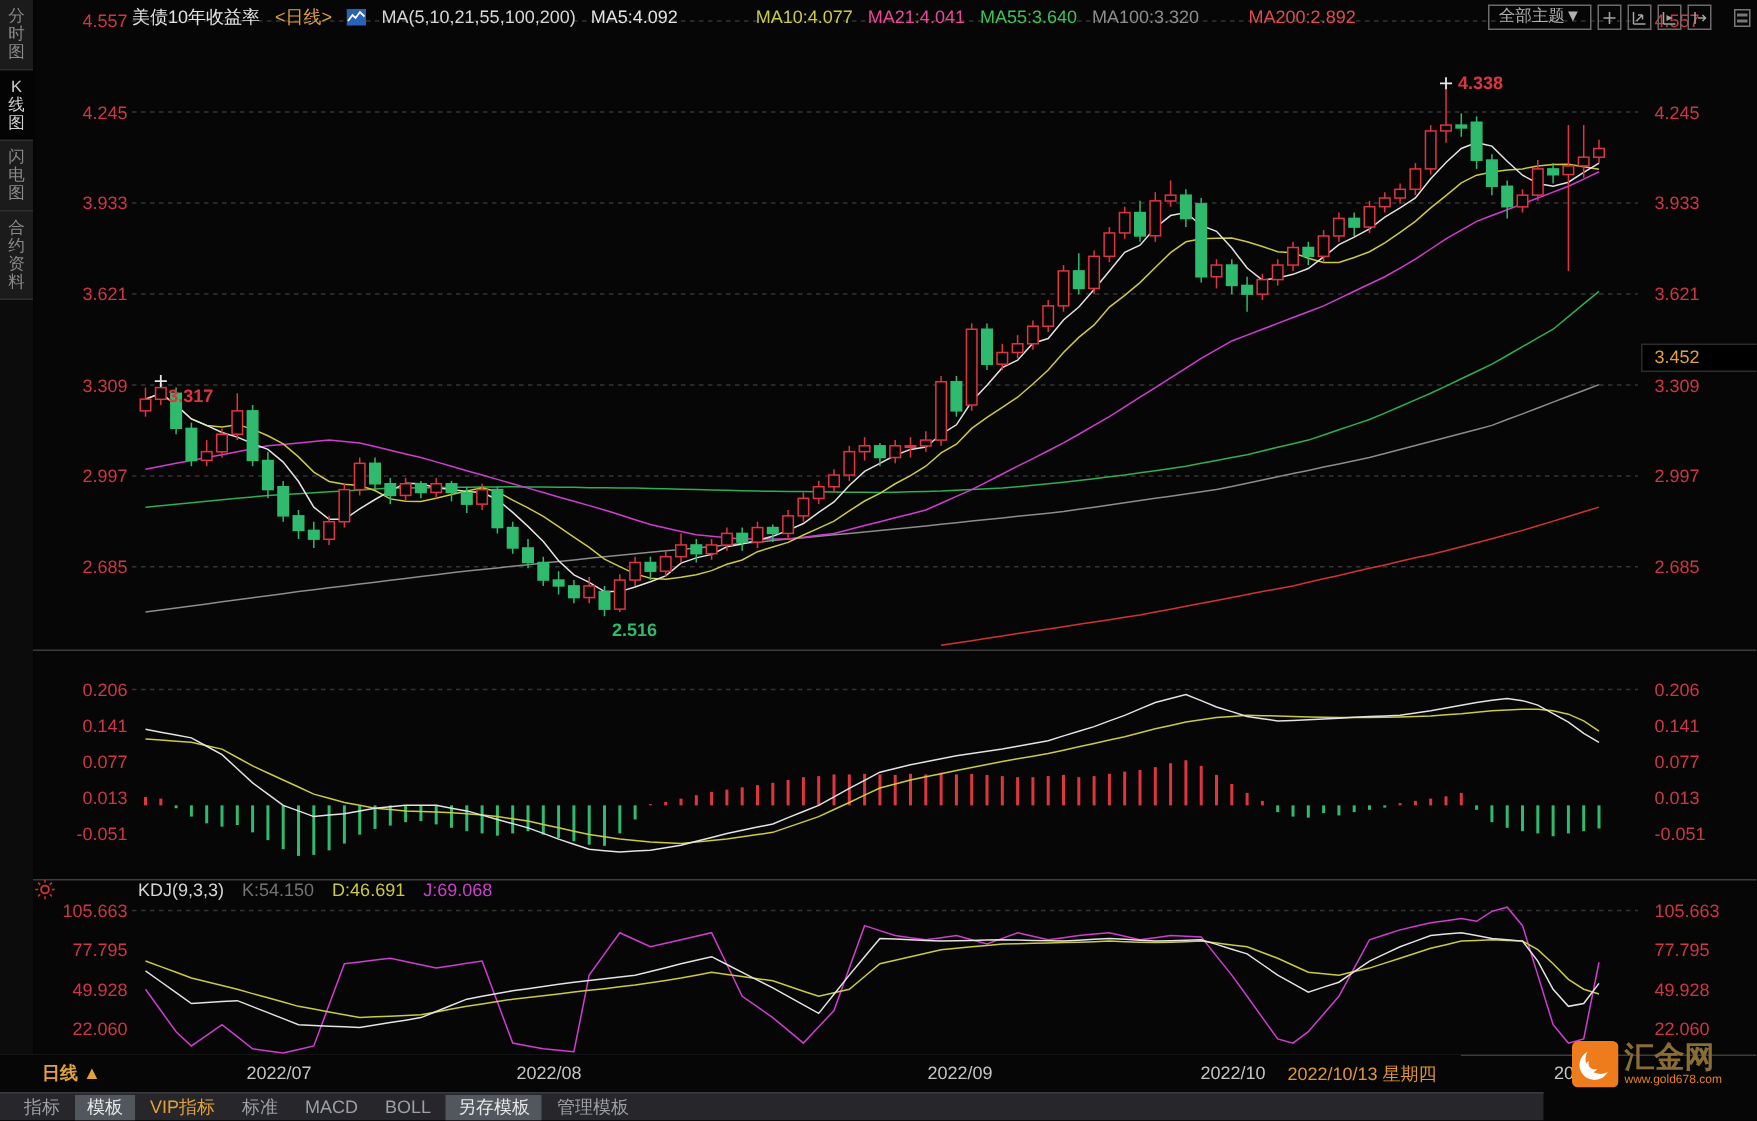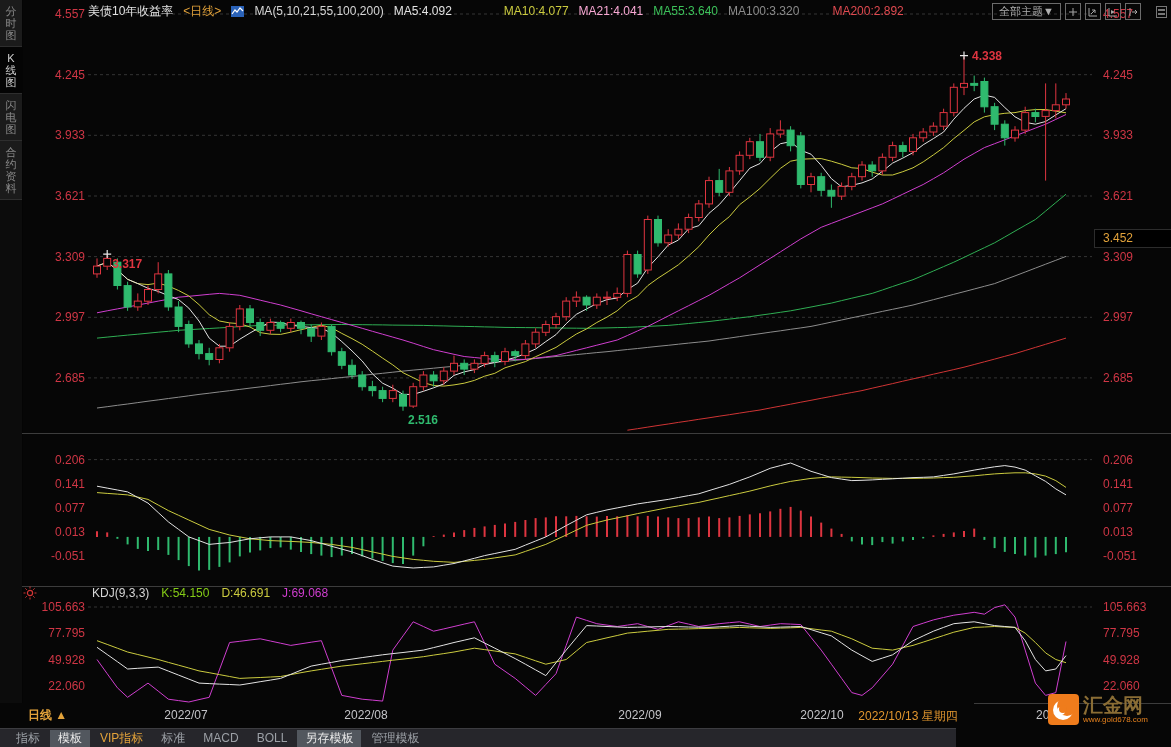--- a/index.html
+++ b/index.html
@@ -30,21 +30,21 @@
   
   .pane-hdr{position:absolute;display:flex;gap:12px;font-size:12px;white-space:nowrap;z-index:6;}
   
   .hdiv{position:absolute;left:22px;width:1149px;height:1px;background:#3c3c3c;}
   
   #date-row{left:0;top:703px;width:974px;height:25px;background:#060606;}
   .dlab{position:absolute;top:5px;font-size:12px;color:#c4c4c8;white-space:nowrap;}
   .dlab.center{transform:translateX(-50%);}
   .dlab.hl{color:#e2962e;}
   #period-label{position:absolute;left:28px;top:4px;color:#e2a23a;font-size:12px;font-weight:bold;}
-  #toolbar{left:0;top:728px;width:956px;height:19px;background:#26262b;border-top:1px solid #3c3c40;
+  #toolbar{left:0;top:728px;width:1029px;height:19px;background:#26262b;border-top:1px solid #3c3c40;
     display:flex;align-items:center;gap:2px;padding-left:8px;box-sizing:border-box;}
   .tb-tab{font-size:12px;color:#9ca0a6;padding:0 8px;height:17px;line-height:17px;cursor:pointer;}
   .tb-tab.sel{background:#52575e;color:#e8e8e8;}
   .tb-tab.vip{color:#e2a23a;}
   
   #logo{left:1048px;top:694px;display:flex;align-items:flex-start;gap:4px;z-index:10;}
   #logo-text .t1{font-size:20px;font-weight:bold;color:#8a6d35;line-height:22px;}
   #logo-text .t2{font-size:8px;color:#e6821e;line-height:8px;}
   svg{display:block;}
   .chart-svg{position:absolute;left:88px;z-index:1;}
@@ -86,21 +86,21 @@
       <span style="color: rgb(226, 162, 58);">&lt;日线&gt;</span>
       <span>
         <svg width="13" height="13" style="vertical-align:-2px">
           <rect x="0" y="1" width="13" height="11" fill="#2a62b8"></rect>
           <polyline points="1,9 4,5 6,7 9,3 12,6" stroke="#fff" stroke-width="1.2" fill="none"></polyline>
         </svg>
       </span>
       <span style="color: rgb(214, 214, 214);">MA(5,10,21,55,100,200)</span>
       <span style="color: rgb(227, 227, 227);">MA5:4.092</span>
       <span style="color: rgb(203, 203, 63); padding-left: 42px;">MA10:4.077</span>
-      <span style="color: #f9a8d4;">MA21:4.041</span>
+      <span style="color: #ec4899;">MA21:4.041</span>
       <span style="color: rgb(60, 194, 90);">MA55:3.640</span>
       <span style="color: rgb(140, 140, 140);">MA100:3.320</span>
       <span style="color: rgb(224, 74, 80); margin-left: 23px;">MA200:2.892</span>
     </div>
 
   <div id="tr-controls" class="abs">
     <div id="theme-btn">全部主题▼</div>
     <div class="mini-btn">
       <svg width="10" height="10">
           <path d="M5 1v8M1 5h8" stroke="#a5a5a5" stroke-width="1" fill="none"></path>
@@ -451,21 +451,21 @@
   <div class="abs" style="left:23px;top:586px;width:14px;height:14px;z-index:6;">
     <svg width="14" height="14">
       <circle cx="7" cy="7" r="2.6" fill="none" stroke="#d23535" stroke-width="1.2"></circle>
       <g stroke="#d23535" stroke-width="1">
           <path d="M7 0.5v2M7 11.5v2M0.5 7h2M11.5 7h2M2.4 2.4l1.4 1.4M10.2 10.2l1.4 1.4M11.6 2.4l-1.4 1.4M3.8 10.2l-1.4 1.4"></path>
         </g>
     </svg>
   </div>
   <div class="pane-hdr" style="left:92px;top:586px;" id="kdj-hdr">
       <span style="color: rgb(214, 214, 214);">KDJ(9,3,3)</span>
-      <span style="color: #84cc16;">K:54.150</span>
+      <span style="color: #737373;">K:54.150</span>
       <span style="color: rgb(203, 203, 63);">D:46.691</span>
       <span style="color: rgb(207, 62, 207);">J:69.068</span>
     </div>
   <div id="kdj-wrap" class="chart-svg" style="top:590px;">
       <svg width="1004" height="113" viewBox="0 0 1004 113">
         <line x1="0" x2="1004" y1="17.0" y2="17.0" stroke="#343434" stroke-dasharray="3,3"></line>
         <polyline points="9.0,69.5 19.2,83.7 29.4,97.8 39.6,107.3 49.8,100.2 60.0,93.1 70.2,101.1 80.4,109.2 90.6,110.6 100.8,112.0 111.0,109.6 121.2,107.3 131.4,79.9 141.6,52.5 151.8,51.3 162.0,50.0 172.2,48.8 182.4,51.0 192.6,53.2 202.8,55.4 213.0,53.8 223.2,52.2 233.4,50.7 243.6,78.0 253.8,105.4 264.0,107.3 274.2,109.2 284.4,110.1 294.6,111.1 304.8,60.1 315.0,45.9 325.2,31.8 335.4,36.5 345.6,41.2 355.8,38.9 366.0,36.5 376.2,34.1 386.4,31.8 396.6,53.0 406.8,74.2 417.0,81.3 427.2,88.4 437.4,96.9 447.6,105.4 457.8,94.5 468.0,83.7 478.2,55.4 488.4,27.1 498.6,30.4 508.8,33.7 519.0,35.1 529.2,36.5 539.4,35.1 549.6,33.7 559.8,36.5 570.0,39.3 580.2,35.6 590.4,31.8 600.6,34.1 610.8,36.5 621.0,35.1 631.2,33.7 641.4,32.7 651.6,31.8 661.8,34.1 672.0,36.5 682.2,35.1 692.4,33.7 702.6,34.1 712.8,34.6 723.0,47.4 733.2,60.1 743.4,74.2 753.6,88.4 763.8,102.6 774.0,105.4 784.2,97.8 794.4,86.0 804.6,74.2 814.8,55.4 825.0,36.5 835.2,33.2 845.4,29.9 855.6,27.5 865.8,25.2 876.0,23.8 886.2,22.3 896.4,24.2 906.6,17.6 916.8,14.8 927.0,27.1 937.2,60.1 947.4,93.1 957.6,105.4 967.8,102.6 978.0,51.5" fill="none" stroke="#cf3ecf" stroke-width="1"></polyline>
         <polyline points="9.0,50.7 19.2,54.4 29.4,58.2 39.6,62.0 49.8,64.5 60.0,67.0 70.2,69.5 80.4,72.4 90.6,75.2 100.8,78.0 111.0,80.9 121.2,82.7 131.4,84.6 141.6,86.5 151.8,88.4 162.0,87.9 172.2,87.5 182.4,87.0 192.6,86.5 202.8,84.6 213.0,82.7 223.2,80.9 233.4,79.3 243.6,77.7 253.8,76.1 264.0,75.0 274.2,73.8 284.4,72.6 294.6,71.4 304.8,70.2 315.0,69.1 325.2,67.9 335.4,66.7 345.6,65.1 355.8,63.6 366.0,62.0 376.2,60.1 386.4,58.2 396.6,59.6 406.8,61.0 417.0,62.5 427.2,63.9 437.4,67.3 447.6,70.8 457.8,74.2 468.0,71.9 478.2,69.5 488.4,61.0 498.6,52.5 508.8,50.2 519.0,47.8 529.2,45.5 539.4,43.1 549.6,42.2 559.8,41.2 570.0,40.3 580.2,39.3 590.4,39.1 600.6,38.9 610.8,38.6 621.0,38.4 631.2,38.1 641.4,37.8 651.6,37.4 661.8,37.8 672.0,38.1 682.2,38.4 692.4,38.1 702.6,37.8 712.8,37.4 723.0,38.7 733.2,40.0 743.4,41.2 753.6,45.0 763.8,48.8 774.0,53.5 784.2,58.2 794.4,59.1 804.6,60.1 814.8,57.7 825.0,55.4 835.2,52.1 845.4,48.8 855.6,45.5 865.8,42.2 876.0,39.8 886.2,37.4 896.4,37.0 906.6,36.5 916.8,37.0 927.0,37.4 937.2,43.1 947.4,52.5 957.6,62.9 967.8,69.5 978.0,72.7" fill="none" stroke="#cbcb3f" stroke-width="1"></polyline>
         <polyline points="9.0,57.3 19.2,64.5 29.4,71.7 39.6,79.0 49.8,78.3 60.0,77.7 70.2,77.1 80.4,81.1 90.6,85.1 100.8,89.1 111.0,93.1 121.2,93.6 131.4,94.1 141.6,94.5 151.8,95.0 162.0,93.4 172.2,91.7 182.4,90.1 192.6,88.4 202.8,84.3 213.0,80.2 223.2,76.1 233.4,74.2 243.6,72.4 253.8,70.5 264.0,69.1 274.2,67.6 284.4,66.2 294.6,64.8 304.8,63.6 315.0,62.5 325.2,61.3 335.4,60.1 345.6,57.6 355.8,55.1 366.0,52.5 376.2,50.2 386.4,47.8 396.6,53.0 406.8,58.2 417.0,63.4 427.2,68.6 437.4,74.2 447.6,79.9 457.8,85.6 468.0,72.8 478.2,60.1 488.4,47.8 498.6,35.6 508.8,36.0 519.0,36.5 529.2,37.0 539.4,37.4 549.6,37.2 559.8,37.0 570.0,36.7 580.2,36.5 590.4,36.7 600.6,37.0 610.8,37.2 621.0,37.4 631.2,36.8 641.4,36.2 651.6,35.6 661.8,36.2 672.0,36.8 682.2,37.4 692.4,37.1 702.6,36.8 712.8,36.5 723.0,39.6 733.2,42.8 743.4,45.9 753.6,53.0 763.8,60.1 774.0,65.8 784.2,71.4 794.4,68.1 804.6,64.8 814.8,57.7 825.0,50.7 835.2,45.9 845.4,41.2 855.6,37.4 865.8,33.7 876.0,32.7 886.2,31.8 896.4,33.7 906.6,35.6 916.8,36.5 927.0,37.4 937.2,50.7 947.4,69.5 957.6,80.9 967.8,79.0 978.0,65.6" fill="none" stroke="#e3e3e3" stroke-width="1"></polyline>
       </svg>

